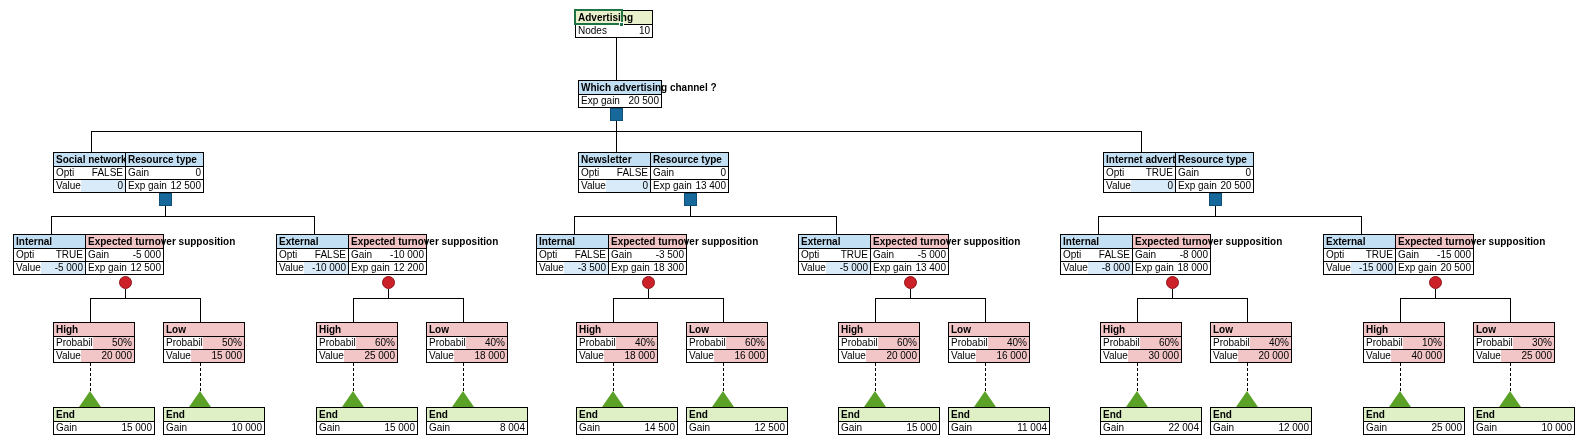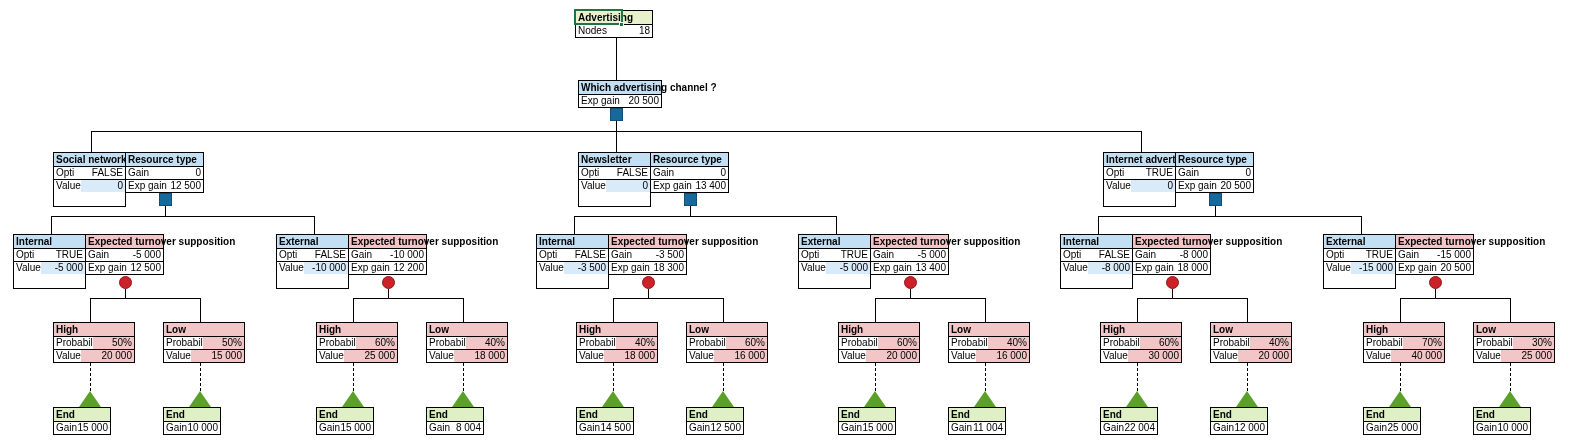--- a/index.html
+++ b/index.html
@@ -12,45 +12,45 @@
   .row{display:flex;height:12px;line-height:12px;box-sizing:border-box;}
   .row + .row{border-top:1px solid #000;height:13px;line-height:12px;}
   .lbl{padding-left:2px;white-space:nowrap;overflow:hidden;}
   .val{flex:1;text-align:right;padding-right:2px;white-space:nowrap;}
   .hdr-blue{background:#C3DFF3;}
   .hdr-pink{background:#F2C5C7;}
   .hdr-green{background:#DFF0C6;}
   .hdr-root{background:#E9F1CC;}
   .bg-blue{background:#D9EAF9;}
   .bg-pink{background:#F2C5C7;}
-  .name-box{width:73px;height:55px;}
+  .name-box{width:73px;height:41px;}
   .val-box{width:79px;height:41px;}
   .out-box{width:82px;height:41px;}
-  .end-box{width:58px;height:28px;}
+  .end-box{width:102px;height:28px;}
   .one-box{width:84px;height:28px;}
   .root-box{width:78px;height:28px;}
   .hline{position:absolute;height:1px;background:#000;}
   .vline{position:absolute;width:1px;background:#000;}
   .dline{position:absolute;width:0;border-left:1px dashed #000;}
   .dsq{position:absolute;width:13px;height:13px;background:#17689B;border:1px solid #0E4E77;box-sizing:border-box;}
   .cdot{position:absolute;width:13px;height:13px;border-radius:50%;background:#CC2128;border:1px solid #8F161B;box-sizing:border-box;}
   .tri{position:absolute;width:0;height:0;border-left:11px solid transparent;border-right:11px solid transparent;border-bottom:16px solid #5BA128;}
   .sel{position:absolute;left:574px;top:9px;width:49px;height:16px;border:2px solid #1F7244;box-sizing:border-box;z-index:5;}
   .sel-handle{position:absolute;left:619px;top:22px;width:5px;height:5px;background:#1F7244;border:1px solid #fff;box-sizing:border-box;z-index:6;}
 </style>
 </head>
 <body>
 
 <div id="canvas">
 
   <div class="box root-box" style="left:575px;top:10px">
     <div class="hdr hdr-root clip">Advertising</div>
     <div class="row">
       <span class="lbl">Nodes</span>
-      <span class="val">18</span>
+      <span class="val">10</span>
     </div>
   </div>
   <div class="sel"></div>
   <div class="sel-handle"></div>
   <div class="vline" style="left:616px;top:38px;height:42px"></div>
 
   <div class="box one-box" style="left:578px;top:80px">
     <div class="hdr hdr-blue">Which advertising channel ?</div>
     <div class="row">
       <span class="lbl">Exp gain</span>
@@ -523,21 +523,21 @@
     <div class="row">
         <span class="lbl">Gain</span>
         <span class="val">12 000</span>
       </div>
   </div>
 
   <div class="box out-box" style="left:1363px;top:322px">
     <div class="hdr hdr-pink clip">High</div>
     <div class="row">
         <span class="lbl">Probabil</span>
-        <span class="val bg-pink">70%</span>
+        <span class="val bg-pink">10%</span>
       </div>
     <div class="row">
         <span class="lbl">Value</span>
         <span class="val bg-pink">40 000</span>
       </div>
   </div>
   <div class="dline" style="left:1400px;top:363px;height:28px"></div>
   <div class="tri" style="left:1389px;top:391px"></div>
   <div class="box end-box" style="left:1363px;top:407px">
     <div class="hdr hdr-green">End</div>

